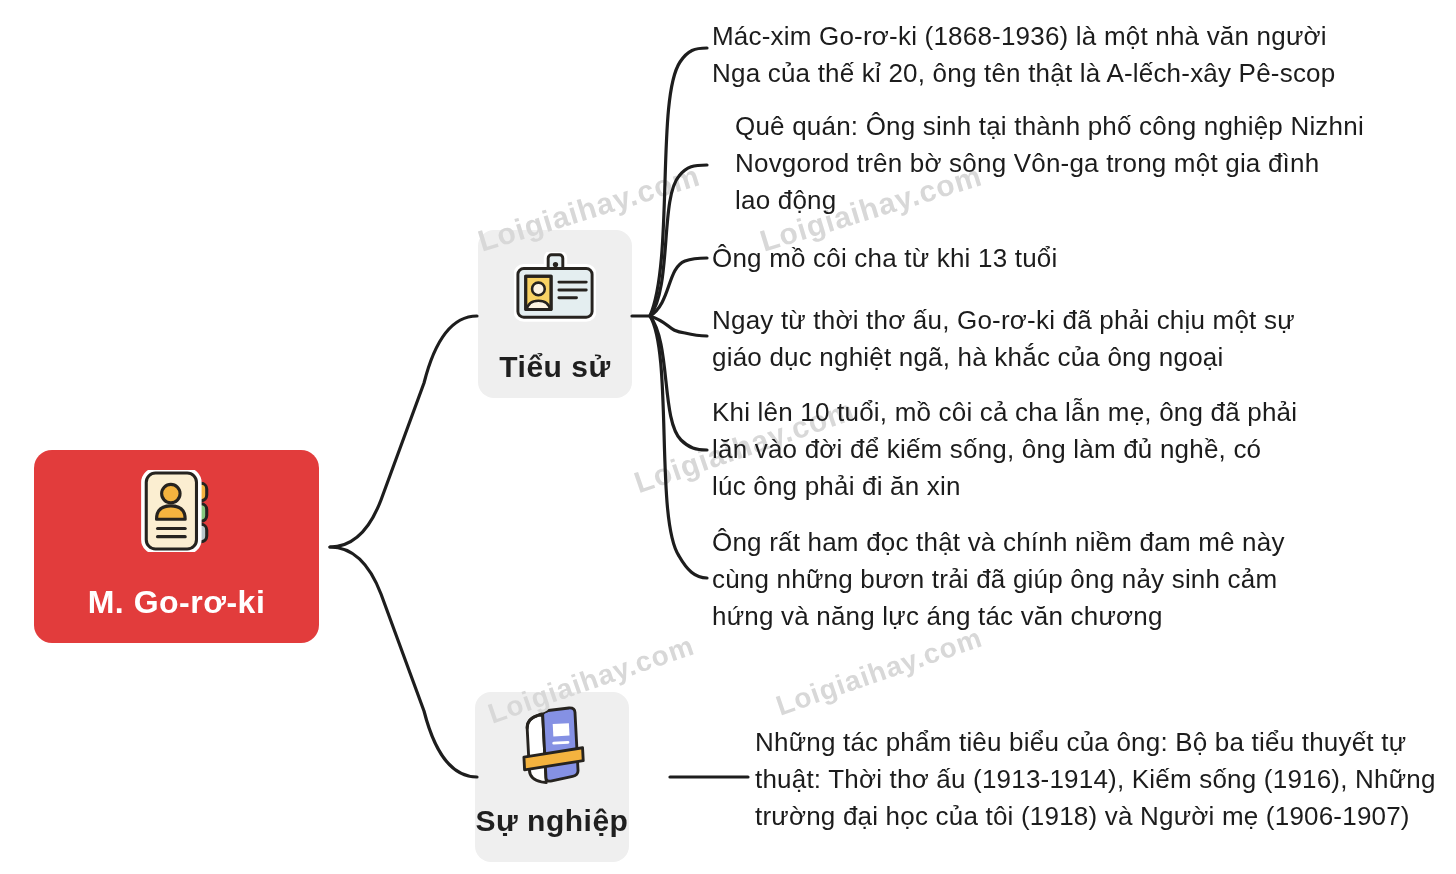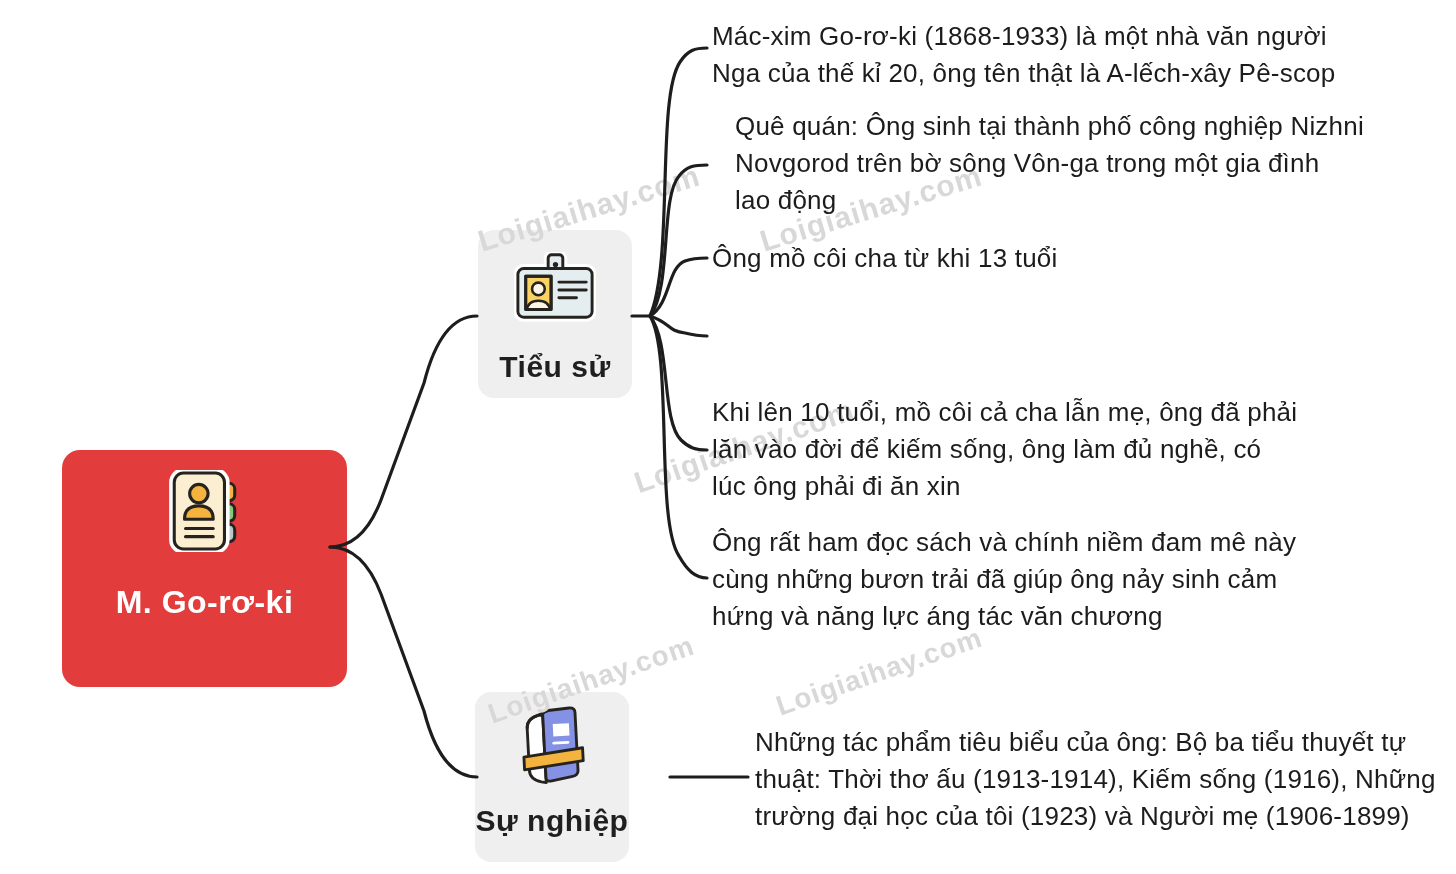--- a/index.html
+++ b/index.html
@@ -4,21 +4,21 @@
 <style>
   html,body{margin:0;padding:0;}
   body{
     width:1456px;height:874px;position:relative;overflow:hidden;
     background:#ffffff;font-family:"Liberation Sans",sans-serif;
   }
   .stage{position:absolute;inset:0;}
   
   .node{position:absolute;border-radius:18px;z-index:1;box-sizing:border-box;}
   .node-root{
-    left:62px;top:450px;width:285px;height:237px;background:#e23c3c;
+    left:34px;top:450px;width:285px;height:193px;background:#e23c3c;
   }
   .node-branch{background:#efefef;border-radius:16px;}
   .node-tieusu{left:478px;top:230px;width:154px;height:168px;}
   .node-sunghiep{left:475px;top:692px;width:154px;height:170px;}
   .node .icon{position:absolute;left:0;right:0;display:flex;justify-content:center;}
   .node-root .icon{top:20px;}
   .node-tieusu .icon{top:22px;}
   .node-sunghiep .icon{top:8px;}
   .node-label{
     position:absolute;left:0;right:0;text-align:center;font-weight:bold;
@@ -121,36 +121,38 @@
           <path d="M 17 27 Q 17 17 29 14 L 40 9.5" fill="none"></path>
           <rect x="44" y="24" width="17" height="13" fill="#ffffff" stroke="none"></rect>
           <line x1="44" y1="44" x2="59" y2="44" stroke="#ffffff"></line>
           <path d="M 12 57 L 74 50.5 L 74 64 L 12 70.5 Z" fill="#f4b33f"></path>
         </g>
       </svg>
     </span>
     <div class="node-label">Sự nghiệp</div>
   </div>
 
-  <div class="leaf leaf-1">Mác-xim Go-rơ-ki (1868-1933) là một nhà văn người
+  <div class="leaf leaf-1">Mác-xim Go-rơ-ki (1868-1936) là một nhà văn người
 Nga của thế kỉ 20, ông tên thật là A-lếch-xây Pê-scop</div>
   <div class="leaf leaf-2">Quê quán: Ông sinh tại thành phố công nghiệp Nizhni
 Novgorod trên bờ sông Vôn-ga trong một gia đình
 lao động</div>
   <div class="leaf leaf-3">Ông mồ côi cha từ khi 13 tuổi</div>
+  <div class="leaf leaf-4">Ngay từ thời thơ ấu, Go-rơ-ki đã phải chịu một sự
+giáo dục nghiệt ngã, hà khắc của ông ngoại</div>
   <div class="leaf leaf-5">Khi lên 10 tuổi, mồ côi cả cha lẫn mẹ, ông đã phải
 lăn vào đời để kiếm sống, ông làm đủ nghề, có
 lúc ông phải đi ăn xin</div>
-  <div class="leaf leaf-6">Ông rất ham đọc sách và chính niềm đam mê này
+  <div class="leaf leaf-6">Ông rất ham đọc thật và chính niềm đam mê này
 cùng những bươn trải đã giúp ông nảy sinh cảm
 hứng và năng lực áng tác văn chương</div>
 
   <div class="leaf leaf-7">Những tác phẩm tiêu biểu của ông: Bộ ba tiểu thuyết tự
 thuật: Thời thơ ấu (1913-1914), Kiếm sống (1916), Những
-trường đại học của tôi (1923) và Người mẹ (1906-1899)</div>
+trường đại học của tôi (1918) và Người mẹ (1906-1907)</div>
 
   <svg class="connectors" width="1456" height="874" viewBox="0 0 1456 874">
     <g fill="none" stroke="#1d1d1d" stroke-width="3.2" stroke-linecap="round" stroke-linejoin="round">
       <path d="M 330 547 Q 363 547 381 500 L 424 383 Q 441 316 477 316"></path>
       <path d="M 330 547 Q 363 547 381 594 L 424 711 Q 441 777 477 777"></path>
       <path d="M 632 316 L 650 316"></path>
       <path d="M 650 316 C 674 260 656 98 680 62 C 688 50 695 48 707 48"></path>
       <path d="M 650 316 C 672 288 660 198 679 176 C 687 166 694 165 707 165"></path>
       <path d="M 650 316 C 671 303 667 268 685 261 C 693 258 699 258 707 258"></path>
       <path d="M 650 316 C 671 323 667 331 685 333 C 693 335 699 336 707 336"></path>

